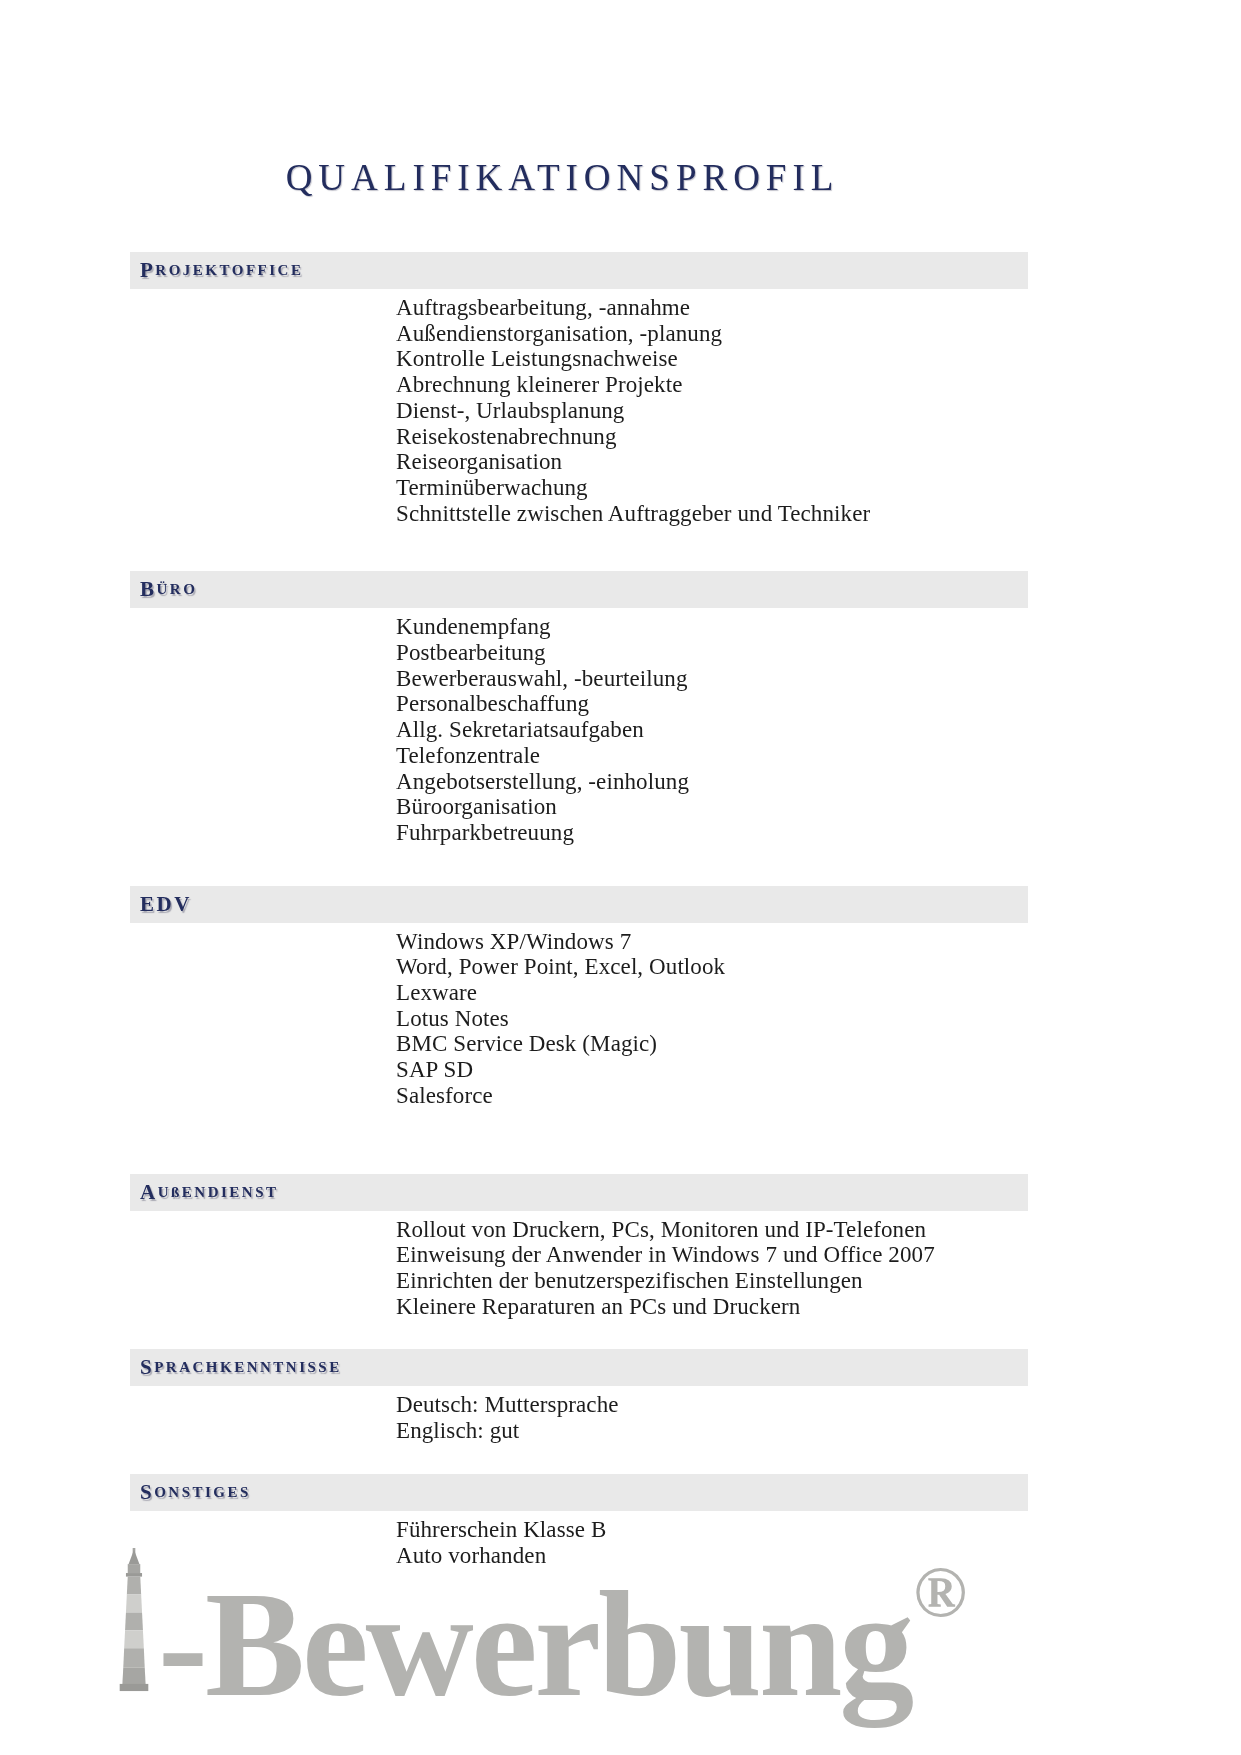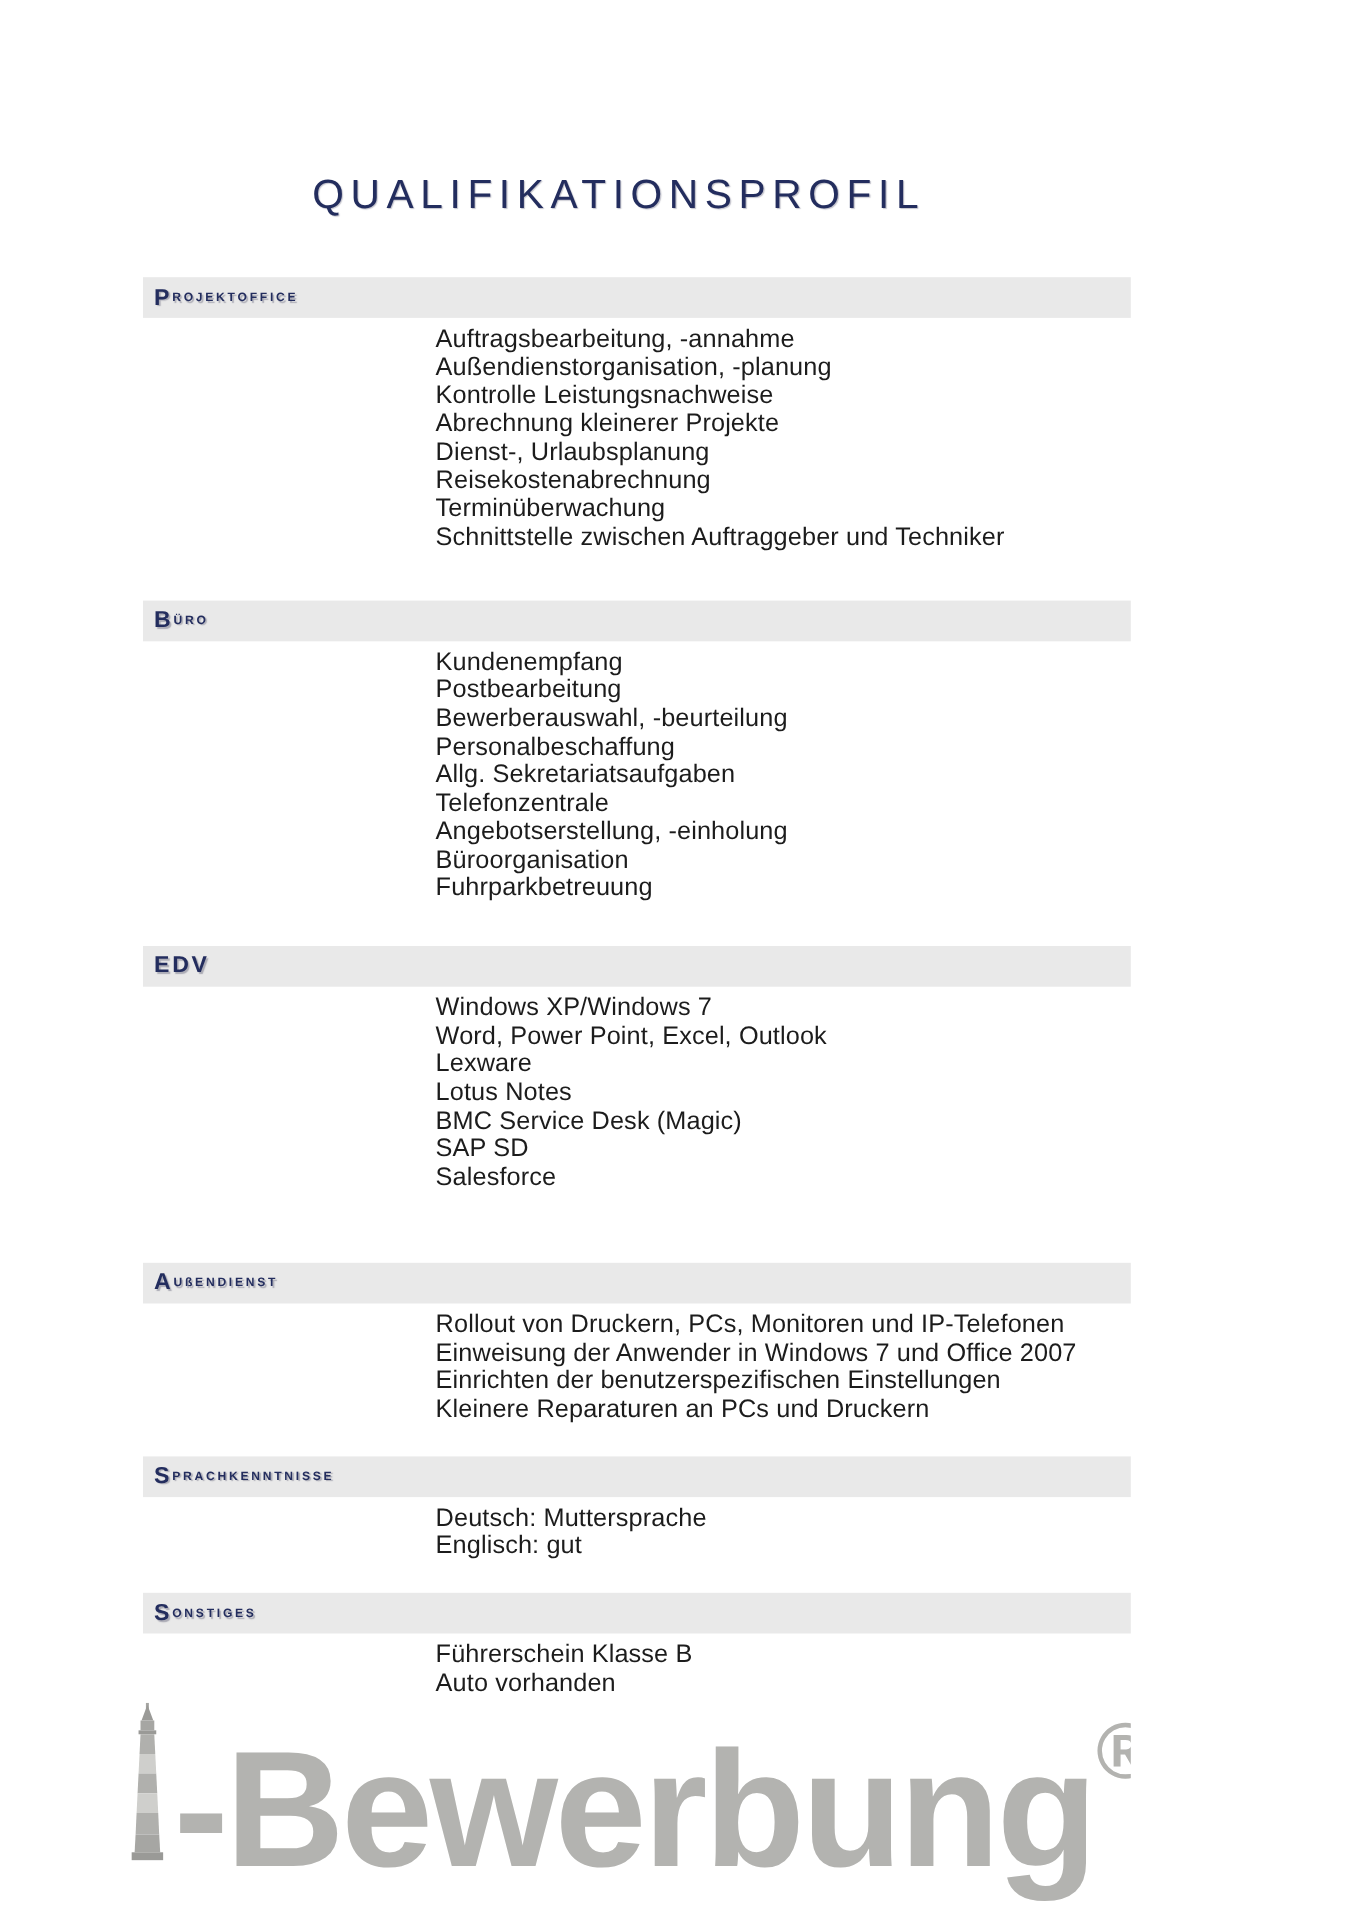--- a/index.html
+++ b/index.html
@@ -9,21 +9,21 @@
     --body:#1c1c1c;
     --logo:#b3b3b0;
   }
   *{box-sizing:border-box;}
   html,body{margin:0;padding:0;background:#ffffff;}
   .page{
     position:relative;
     width:1028px;
     height:1755px;
     background:#ffffff;
-    font-family:Liberation Sans, sans-serif;
+    font-family:Liberation Serif, serif;
     overflow:hidden;
   }
   .doc-title{
     position:absolute;
     top:156px;
     left:0;
     width:1241px;
     margin:0;
     text-align:center;
     transform:translateX(-58px);
@@ -47,21 +47,21 @@
     padding-left:10px;
   }
   .section-bar .lead{
     font-size:21px;
     font-weight:700;
     letter-spacing:2.5px;
     color:var(--accent,#232d5e);
     text-shadow:1.5px 1.5px 1px rgba(110,110,130,.5);
   }
   .section-bar .rest{
-    font-size:11px;
+    font-size:15px;
     font-weight:700;
     letter-spacing:2.5px;
     color:var(--accent,#232d5e);
     text-shadow:1.5px 1.5px 1px rgba(110,110,130,.5);
   }
   ul.items{
     margin:0;
     padding:6px 0 0 266px;
     list-style:none;
   }
@@ -122,20 +122,21 @@
       <span class="lead">P</span>
           <span class="rest">ROJEKTOFFICE</span>
     </div>
     <ul class="items">
           <li>Auftragsbearbeitung, -annahme</li>
           <li>Außendienstorganisation, -planung</li>
           <li>Kontrolle Leistungsnachweise</li>
           <li>Abrechnung kleinerer Projekte</li>
           <li>Dienst-, Urlaubsplanung</li>
           <li>Reisekostenabrechnung</li>
+          <li>Reiseorganisation</li>
           <li>Terminüberwachung</li>
           <li>Schnittstelle zwischen Auftraggeber und Techniker</li>
         </ul>
   </section>
 
   <section class="section">
     <div class="section-bar">
       <span class="lead">B</span>
           <span class="rest">ÜRO</span>
     </div>

